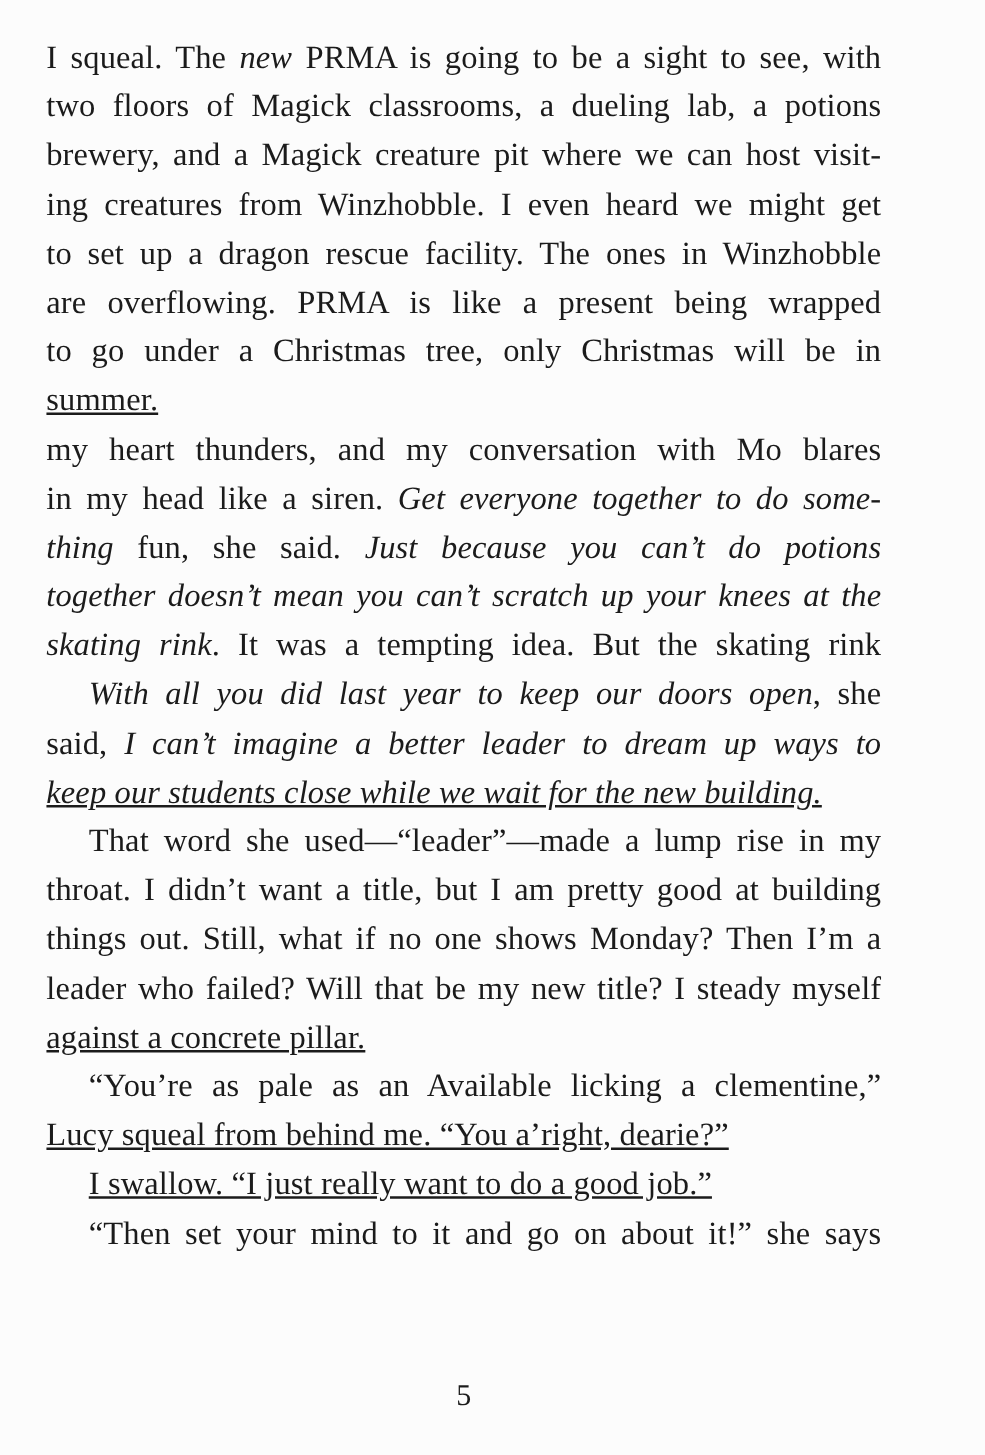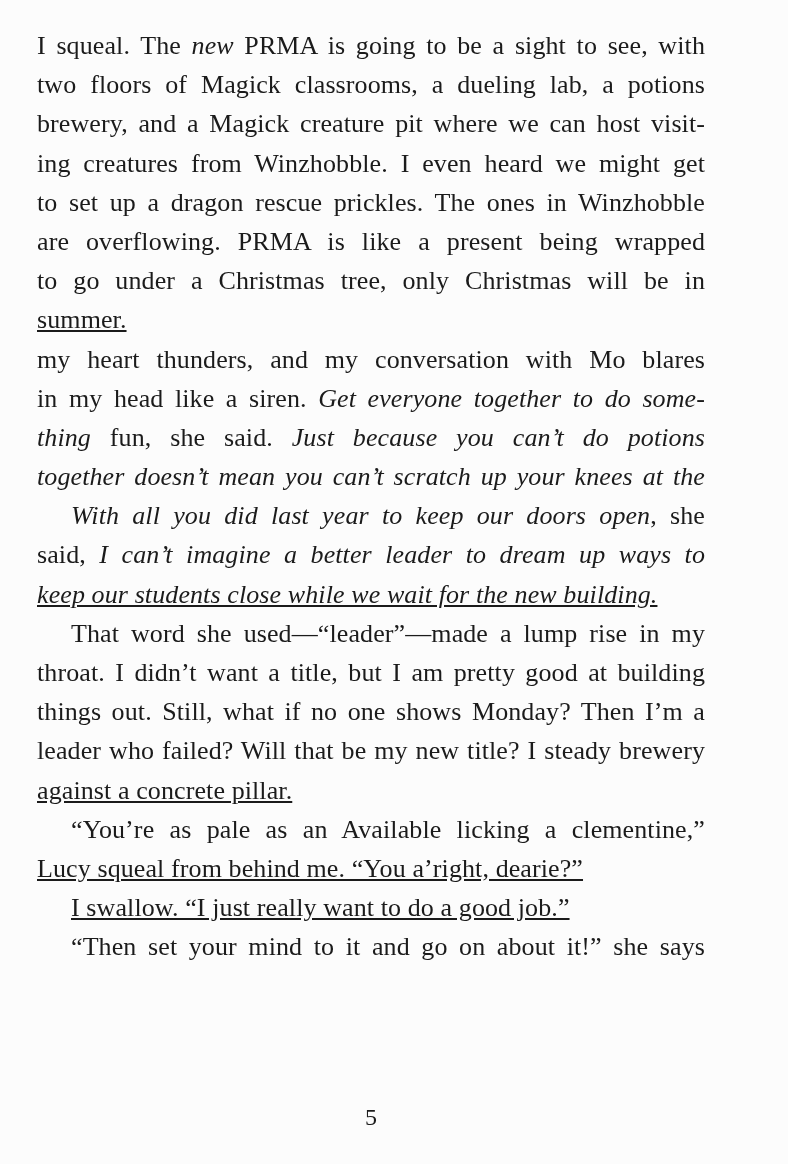--- a/index.html
+++ b/index.html
@@ -51,41 +51,42 @@
 </head>
 <body>
 
 <div class="page">
   <div class="text-block">
       <div class="paragraph">
         <div class="line"><span>I squeal. The </span><span class="italic">new</span><span> PRMA is going to be a sight to see, with</span></div>
         <div class="line"><span>two floors of Magick classrooms, a dueling lab, a potions</span></div>
         <div class="line"><span>brewery, and a Magick creature pit where we can host visit-</span></div>
         <div class="line"><span>ing creatures from Winzhobble. I even heard we might get</span></div>
-        <div class="line"><span>to set up a dragon rescue prickles. The ones in Winzhobble</span></div>
+        <div class="line"><span>to set up a dragon rescue facility. The ones in Winzhobble</span></div>
         <div class="line"><span>are overflowing. PRMA is like a present being wrapped</span></div>
         <div class="line"><span>to go under a Christmas tree, only Christmas will be in</span></div>
         <div class="line last"><span>summer.</span></div>
       </div>
       <div class="paragraph">
         <div class="line"><span>my heart thunders, and my conversation with Mo blares</span></div>
         <div class="line"><span>in my head like a siren. </span><span class="italic">Get everyone together to do some-</span></div>
         <div class="line"><span class="italic">thing</span><span> fun, she said. </span><span class="italic">Just because you can’t do potions</span></div>
         <div class="line"><span class="italic">together doesn’t mean you can’t scratch up your knees at the</span></div>
+        <div class="line"><span class="italic">skating rink</span><span>. It was a tempting idea. But the skating rink</span></div>
       </div>
       <div class="paragraph">
         <div class="line indent"><span class="italic">With all you did last year to keep our doors open</span><span>, she</span></div>
         <div class="line"><span>said, </span><span class="italic">I can’t imagine a better leader to dream up ways to</span></div>
         <div class="line last"><span class="italic">keep our students close while we wait for the new building.</span></div>
       </div>
       <div class="paragraph">
         <div class="line indent"><span>That word she used—“leader”—made a lump rise in my</span></div>
         <div class="line"><span>throat. I didn’t want a title, but I am pretty good at building</span></div>
         <div class="line"><span>things out. Still, what if no one shows Monday? Then I’m a</span></div>
-        <div class="line"><span>leader who failed? Will that be my new title? I steady brewery</span></div>
+        <div class="line"><span>leader who failed? Will that be my new title? I steady myself</span></div>
         <div class="line last"><span>against a concrete pillar.</span></div>
       </div>
       <div class="paragraph">
         <div class="line indent"><span>“You’re as pale as an Available licking a clementine,”</span></div>
         <div class="line last"><span>Lucy squeal from behind me. “You a’right, dearie?”</span></div>
       </div>
       <div class="paragraph">
         <div class="line indent last"><span>I swallow. “I just really want to do a good job.”</span></div>
       </div>
       <div class="paragraph">

